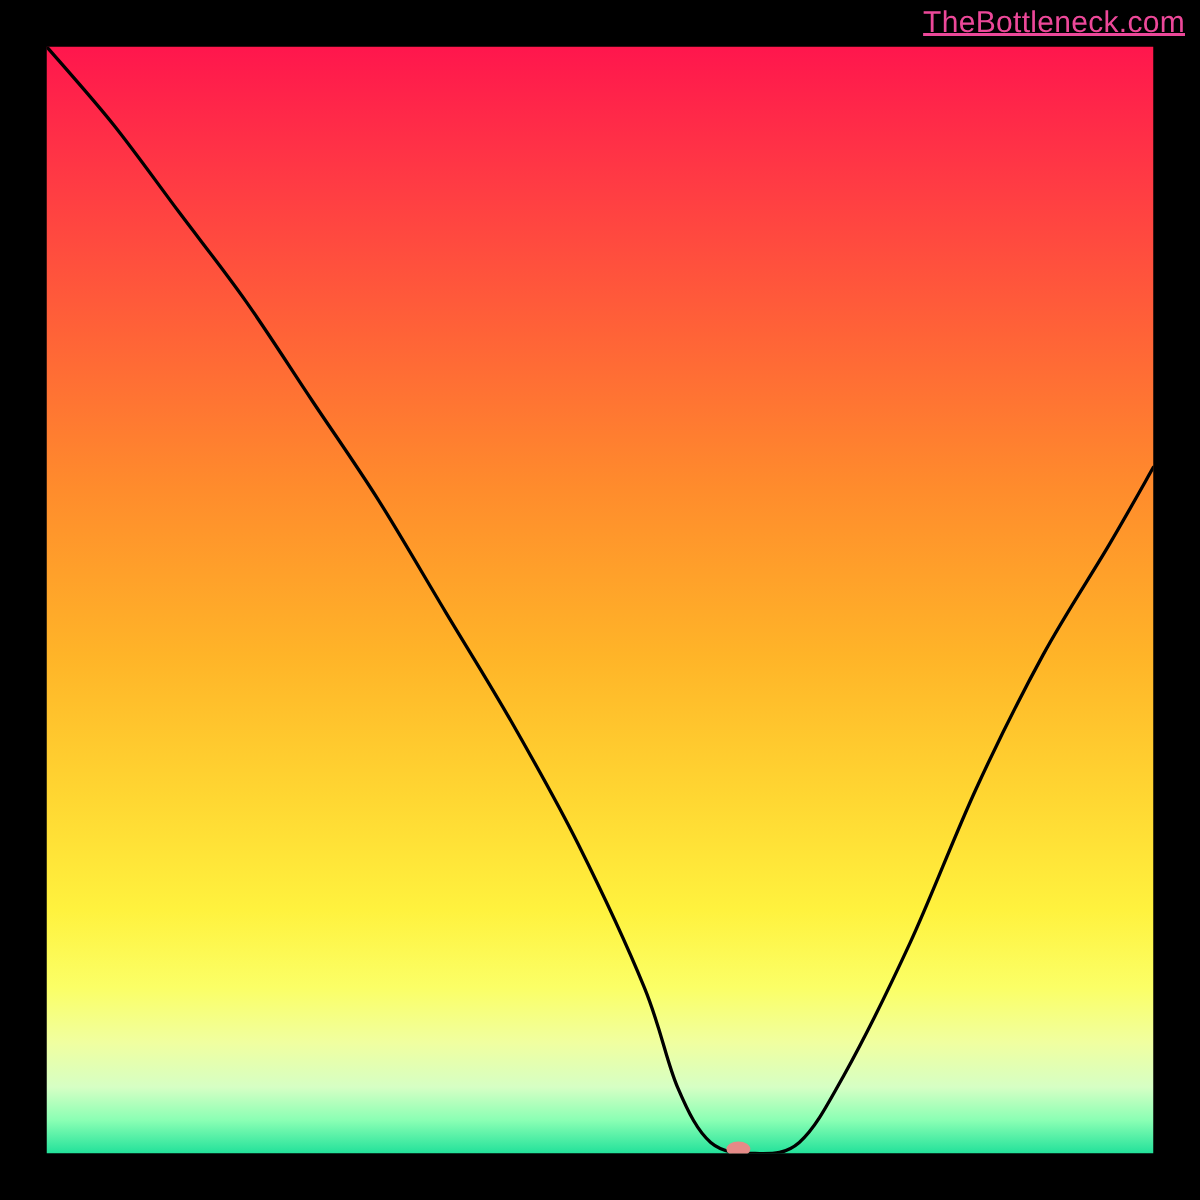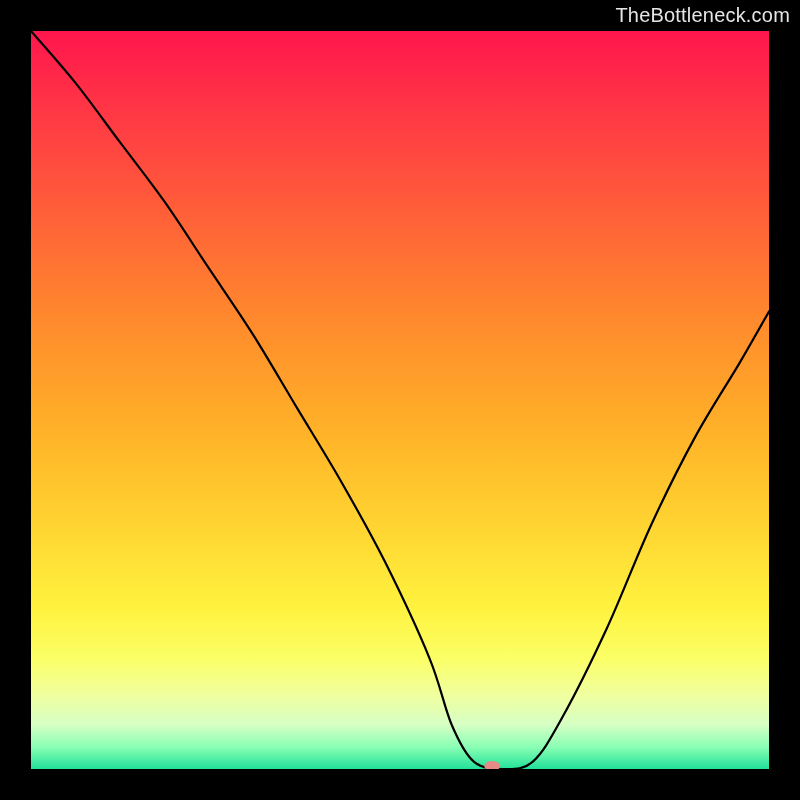--- a/index.html
+++ b/index.html
@@ -14,25 +14,26 @@
   .outer {
     width: 800px;
     height: 800px;
     background: #000;
     position: relative;
   }
   .watermark {
     position: absolute;
     top: 4px;
     right: 10px;
-    color: #e5e5e5;
+    color: #ec4899;
     font-size: 20px;
     font-weight: 500;
     letter-spacing: 0.2px;
     z-index: 5;
+    text-decoration: underline;
   }
   .plot-wrap {
     position: absolute;
     left: 31px;
     top: 31px;
     width: 738px;
     height: 738px;
   }
   svg.plot {
     width: 738px;

